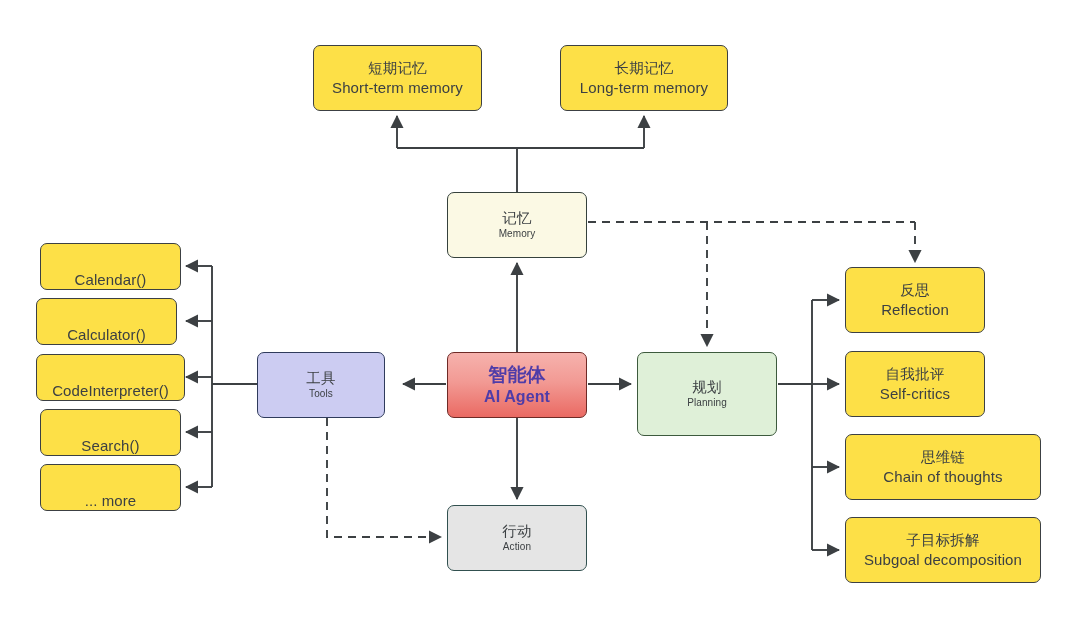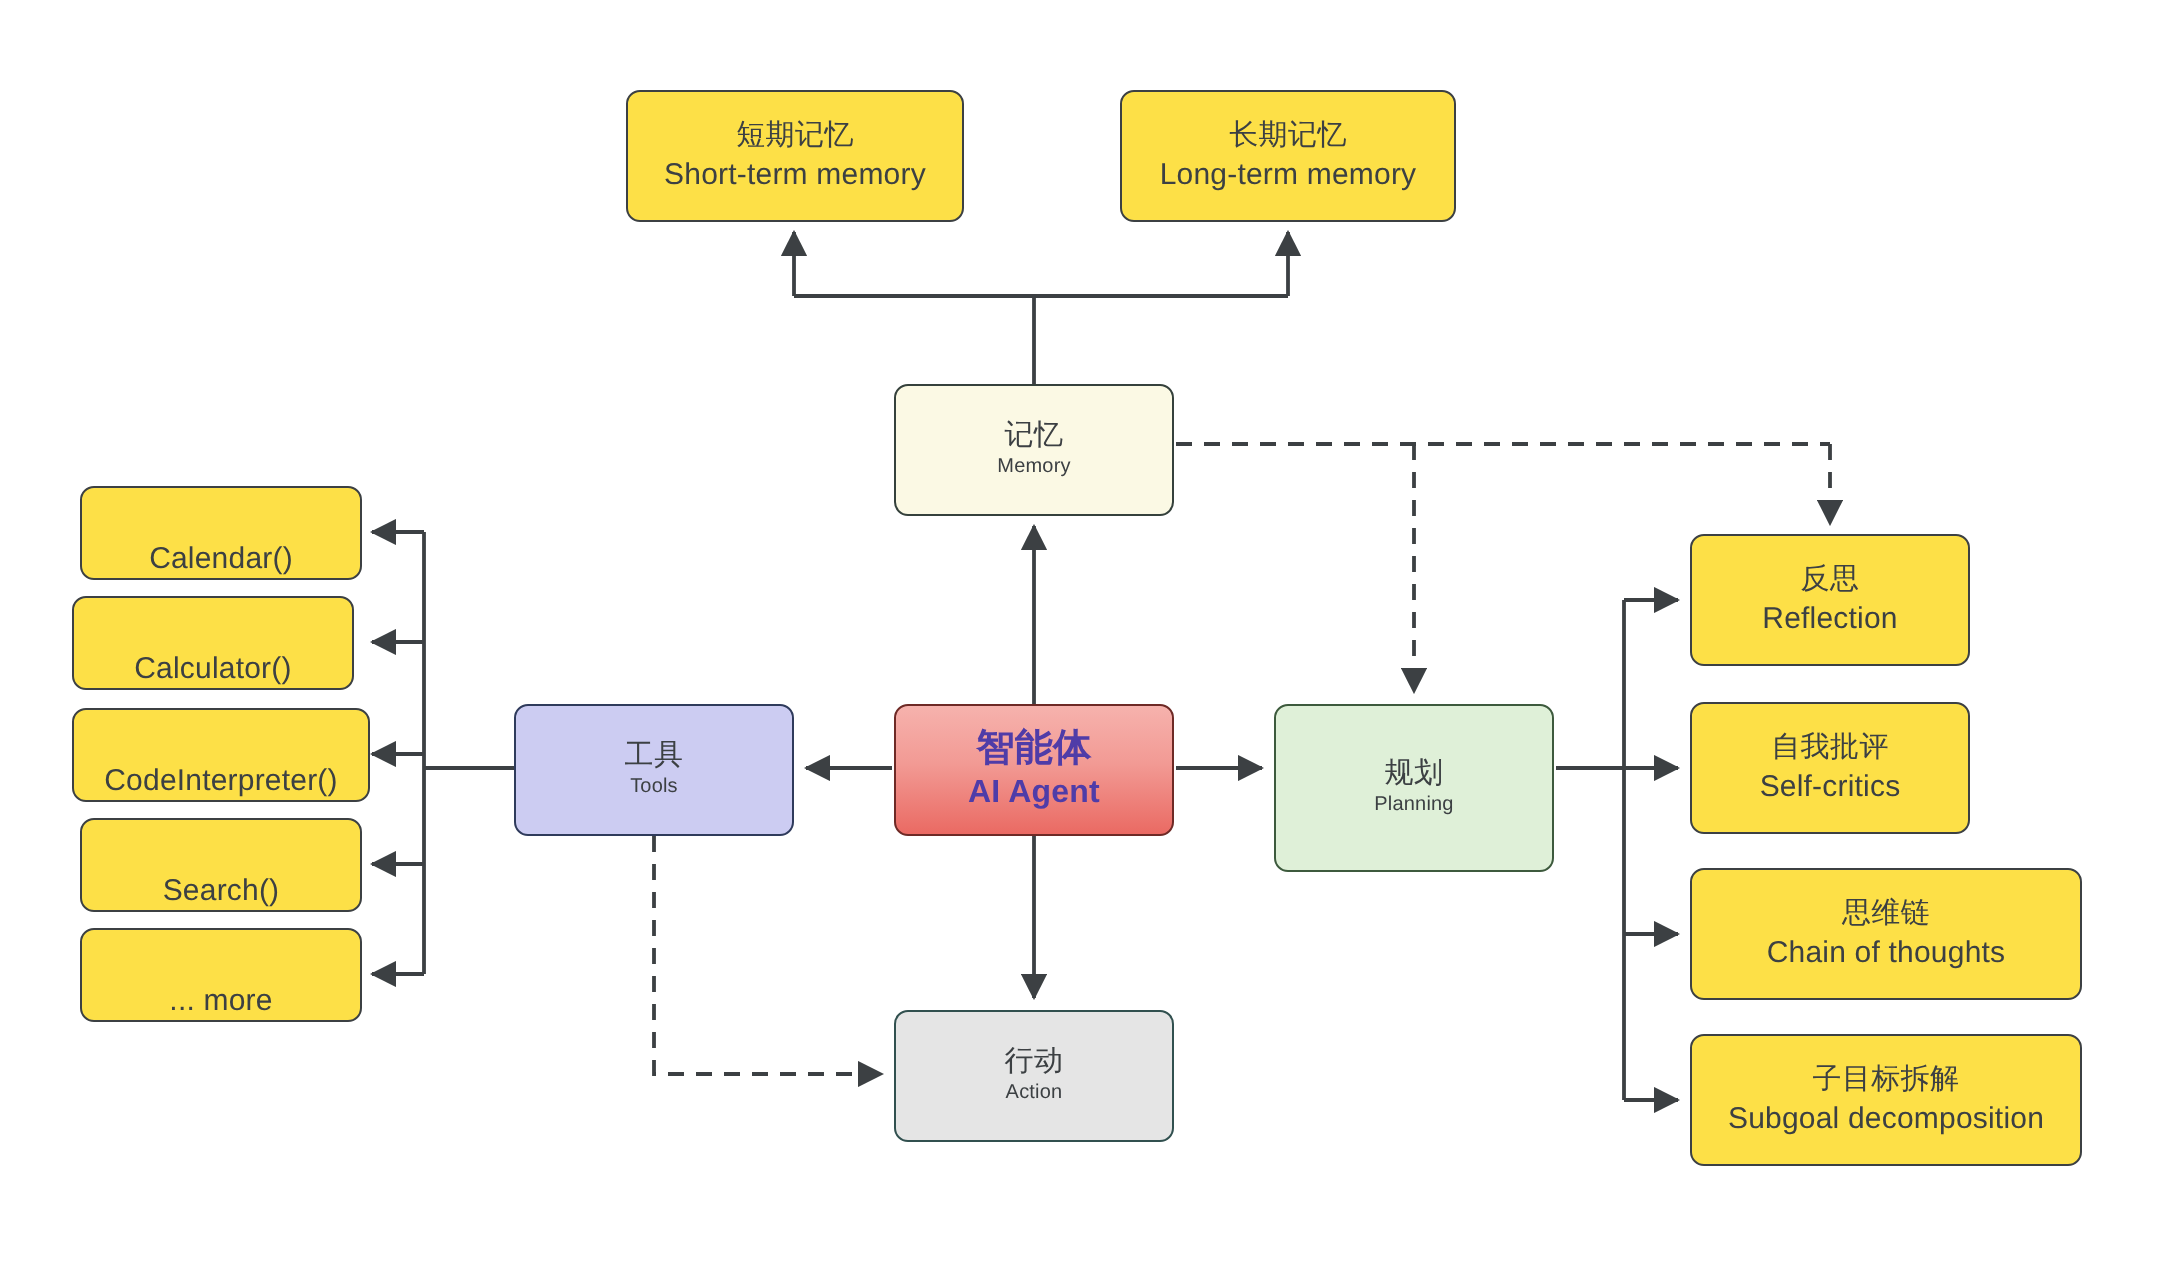--- a/index.html
+++ b/index.html
@@ -157,21 +157,21 @@
   <div class="node memory" style="left:447px; top:192px; width:140px; height:66px;">
     <span class="cn">记忆</span>
     <span class="en">Memory</span>
   </div>
 
   <div class="node agent" style="left:447px; top:352px; width:140px; height:66px;">
     <span class="cn">智能体</span>
     <span class="en">AI Agent</span>
   </div>
 
-  <div class="node tools" style="left:257px; top:352px; width:140px; height:66px;">
+  <div class="node tools" style="left:257px; top:352px; width:128px; height:66px;">
     <span class="cn">工具</span>
     <span class="en">Tools</span>
   </div>
 
   <div class="node planning" style="left:637px; top:352px; width:140px; height:84px;">
     <span class="cn">规划</span>
     <span class="en">Planning</span>
   </div>
 
   <div class="node action" style="left:447px; top:505px; width:140px; height:66px;">

